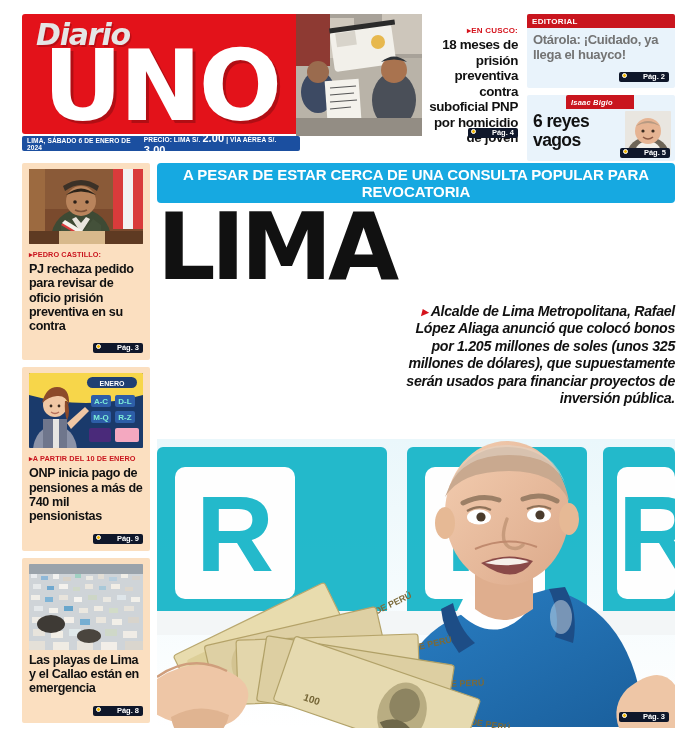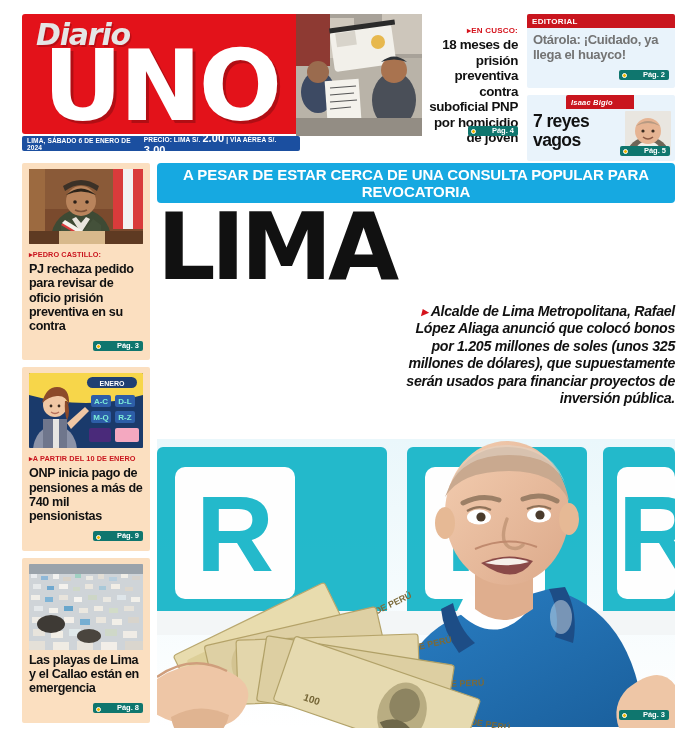--- a/index.html
+++ b/index.html
@@ -80,22 +80,22 @@
   .kicker-red {
     font-size: 8px; font-weight: 700; color: #d5131c; letter-spacing: .2px;
     white-space: nowrap;
   }
   .kicker-red .tri { color: #d5131c; font-size: 8px; }
   .cusco-head {
     font-size: 13.4px; font-weight: 700; line-height: 15.5px; color: #111;
     letter-spacing: -.35px; margin-top: 2px;
   }
   .pagbadge {
-    display: inline-flex; align-items: flex-end; gap: 16px;
-    background: #0f766e; color: #fff; font-size: 7.5px; font-weight: 700;
+    display: inline-flex; align-items: flex-start; gap: 16px;
+    background: #0f172a; color: #fff; font-size: 7.5px; font-weight: 700;
     padding: 1px 4px 1.5px 3px; border-radius: 2px; line-height: 1;
   }
   .pagbadge .dot {
     width: 5px; height: 5px; border-radius: 50%;
     background: #f3b700; display: inline-block; border: .8px solid #fff;
   }
   .cusco-pag { position: absolute; right: 0; top: 106px; }
 
   
   .edi-col { position: absolute; left: 527px; top: 14px; width: 148px; }
@@ -266,21 +266,21 @@
         <div class="edi-pag">
           <span class="pagbadge">
               <span class="dot"></span>
               <span>Pág. 2</span>
             </span>
         </div>
       </div>
 
       <div class="bigio-card">
         <span class="bigio-tag">Isaac Bigio</span>
-        <div class="bigio-head">7 reyes vagos</div>
+        <div class="bigio-head">6 reyes vagos</div>
         <div class="bigio-photo">
           <svg width="46" height="44" viewBox="0 0 46 44">
             <rect width="46" height="44" fill="#e9e6e0"></rect>
             <ellipse cx="23" cy="44" rx="21" ry="18" fill="#6e6557"></ellipse>
             <ellipse cx="23" cy="42" rx="13" ry="12" fill="#f2efe9"></ellipse>
             <circle cx="23" cy="20" r="13" fill="#e6b493"></circle>
             <path d="M11 15 q12 -10 24 0 q-12 -6 -24 0z" fill="#b79a82"></path>
             <circle cx="18" cy="20" r="1.6" fill="#3a2b20"></circle>
             <circle cx="28" cy="20" r="1.6" fill="#3a2b20"></circle>
             <path d="M18 26 q5 4 10 0" stroke="#8c5a44" stroke-width="1.6" fill="none"></path>

